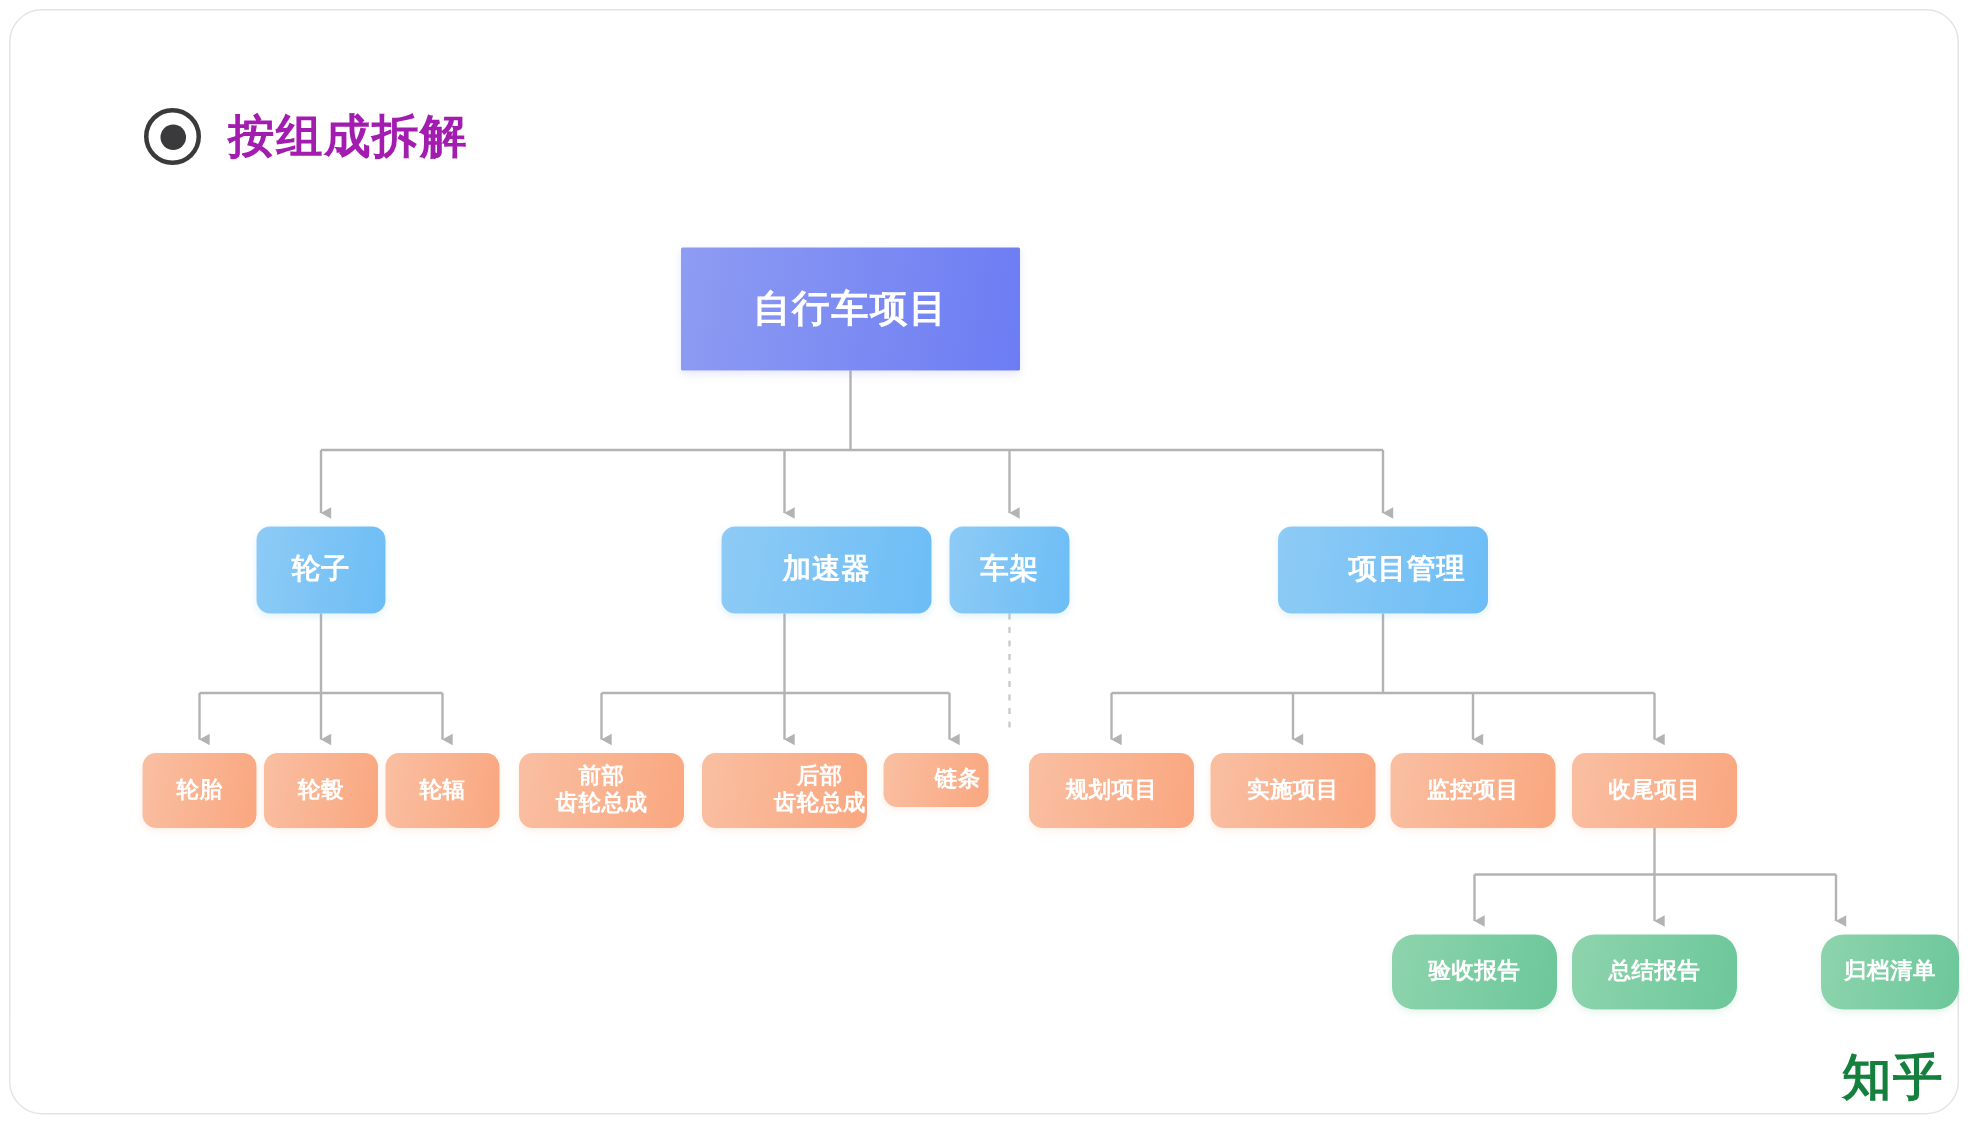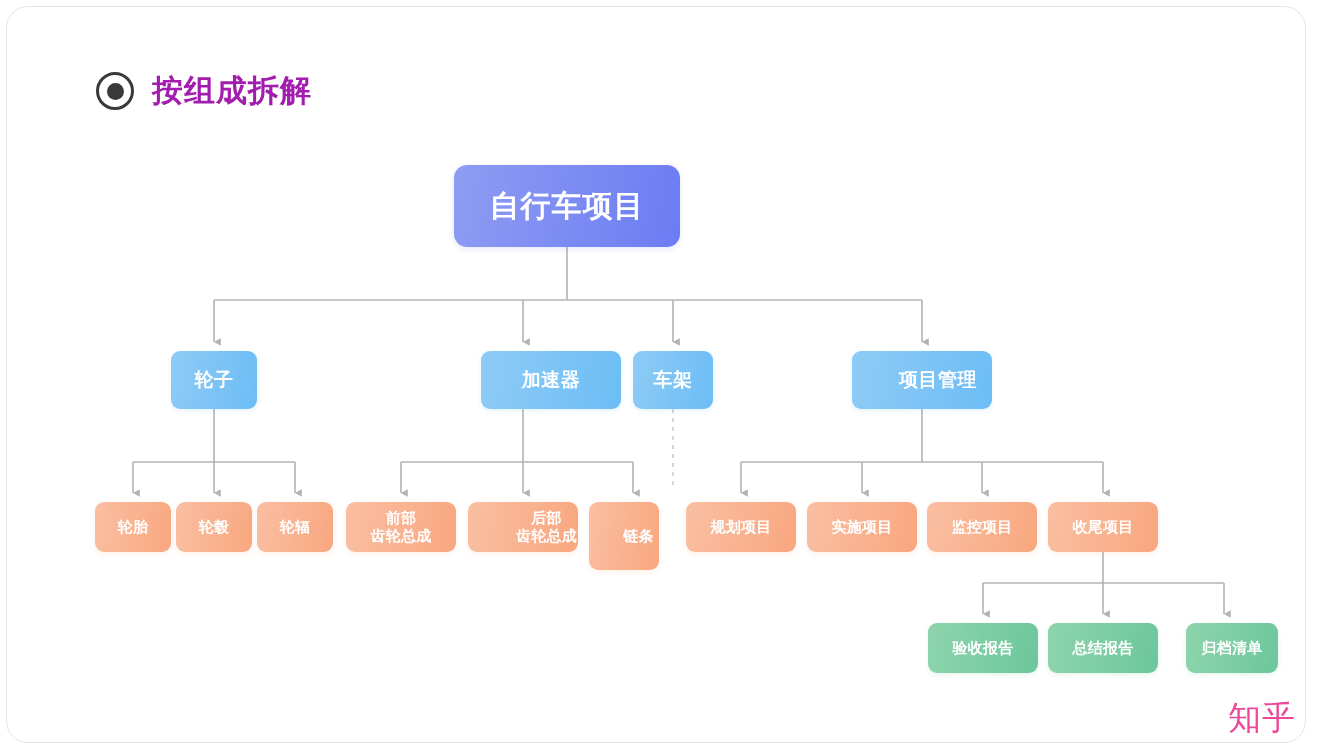--- a/index.html
+++ b/index.html
@@ -79,54 +79,55 @@
     text-align: center;
     color: #ffffff;
     font-weight: bold;
     line-height: 1.22;
     border-radius: 9px;
     white-space: pre-line;
     user-select: none;
   }
   .lvl-root {
     background: linear-gradient(100deg, #8e9cf2 0%, #6c7cf3 100%);
-    border-radius: 13px;
-    font-size: 30px;
+    border-radius: 1px;
+    font-size: 25px;
     letter-spacing: 1px;
     box-shadow: 0 2px 6px rgba(110,125,240,0.18);
   }
   .lvl-blue {
     background: linear-gradient(100deg, #8ecbf5 0%, #6cbdf6 100%);
     font-size: 19px;
     letter-spacing: 0.5px;
     box-shadow: 0 2px 5px rgba(110,190,245,0.18);
   }
   .lvl-orange {
     background: linear-gradient(100deg, #f9bfa2 0%, #f9a77f 100%);
     font-size: 15px;
     letter-spacing: 0.3px;
     box-shadow: 0 2px 5px rgba(249,170,130,0.18);
   }
   .lvl-green {
     background: linear-gradient(100deg, #8ed4ad 0%, #6cc79a 100%);
     font-size: 15px;
     letter-spacing: 0.3px;
     box-shadow: 0 2px 5px rgba(120,200,160,0.18);
+    border-radius: 15px;
   }
   
   .watermark {
     position: absolute;
     right: 22px;
     bottom: 14px;
     display: flex;
     align-items: baseline;
     gap: 14px;
-    color: #ec4899;
+    color: #15803d;
     font-size: 33px;
-    font-weight: normal;
+    font-weight: bold;
     letter-spacing: 1px;
     user-select: none;
   }
 </style>
 </head>
 <body>
 
 <div id="root">
   <div class="card"></div>
 
@@ -189,26 +190,26 @@
   <div class="node lvl-blue" style="left:633px;top:351px;width:80px;height:58px;">车架</div>
   <div class="node lvl-blue" style="left:852px;top:351px;width:140px;height:58px;padding-left:32px;">项目管理</div>
 
   <div class="node lvl-orange" style="left:95px;top:502px;width:76px;height:50px;">轮胎</div>
   <div class="node lvl-orange" style="left:176px;top:502px;width:76px;height:50px;">轮毂</div>
   <div class="node lvl-orange" style="left:257px;top:502px;width:76px;height:50px;">轮辐</div>
   <div class="node lvl-orange" style="left:346px;top:502px;width:110px;height:50px;">前部
 齿轮总成</div>
   <div class="node lvl-orange" style="left:468px;top:502px;width:110px;height:50px;padding-left:47px;">后部
 齿轮总成</div>
-  <div class="node lvl-orange" style="left:589px;top:502px;width:70px;height:68px;padding-left:29px;">链条</div>
+  <div class="node lvl-orange" style="left:589px;top:502px;width:70px;height:36px;padding-left:29px;">链条</div>
   <div class="node lvl-orange" style="left:686px;top:502px;width:110px;height:50px;">规划项目</div>
   <div class="node lvl-orange" style="left:807px;top:502px;width:110px;height:50px;">实施项目</div>
   <div class="node lvl-orange" style="left:927px;top:502px;width:110px;height:50px;">监控项目</div>
   <div class="node lvl-orange" style="left:1048px;top:502px;width:110px;height:50px;">收尾项目</div>
 
   <div class="node lvl-green" style="left:928px;top:623px;width:110px;height:50px;">验收报告</div>
   <div class="node lvl-green" style="left:1048px;top:623px;width:110px;height:50px;">总结报告</div>
-  <div class="node lvl-green" style="left:1186px;top:623px;width:92px;height:50px;">归档清单</div>
+  <div class="node lvl-green" style="left:1214px;top:623px;width:92px;height:50px;">归档清单</div>
 
   <div class="watermark">
     <span>知乎</span>
   </div>
 </div>
 
 </body></html>

